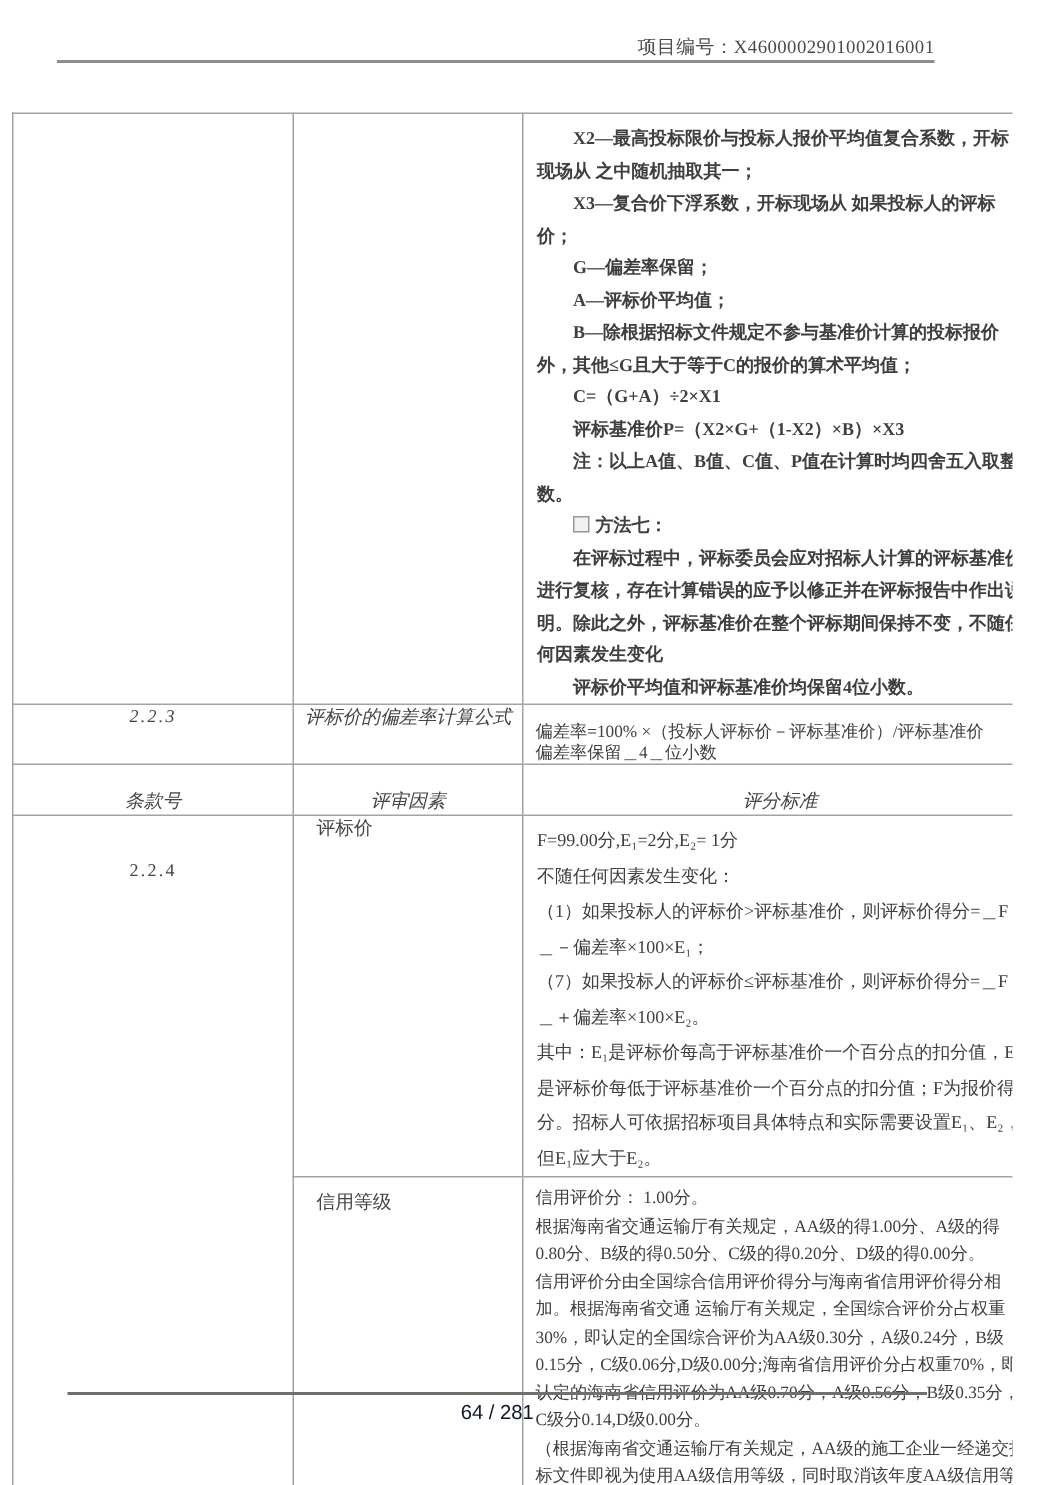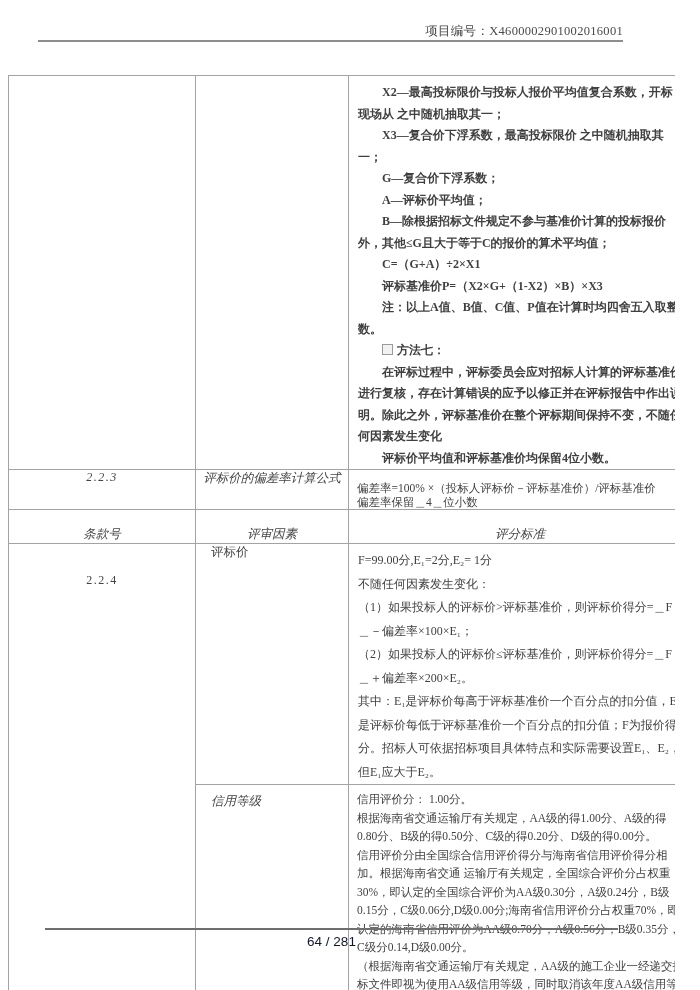--- a/index.html
+++ b/index.html
@@ -26,21 +26,21 @@
   tr.r-224a td{height:214px;}
   tr.r-224b td{height:233px;border-bottom:none;}
   .cell-cont{font-size:12px;line-height:21.5px;padding:6px 8px 0 9px;font-weight:bold;}
   .cell-cont .para{text-indent:2em;}
   .cell-223{font-size:11.5px;line-height:13.5px;padding:12px 4px 0 8px;}
   .clause{ text-align:center;font-size:12px;letter-spacing:1.5px;color:#454545;}
   td.v-mid{vertical-align:middle;}
   td.v-cen{vertical-align:middle;text-align:center;font-style:italic;}
   .clause-top{padding-top:6px;margin-top:23px;}
   .factor-lbl{font-size:12.5px;color:#454545;}
-  .factor-pad{padding:8px 4px 0 15px;font-style:italic;}
+  .factor-pad{padding:8px 4px 0 15px;}
   .head-lbl{font-size:12.5px;text-align:center;color:#454545;margin-top:16px;}
   .cell-224a{font-size:12px;line-height:23.5px;padding:5px 8px 0 9px;}
   .cell-224b{font-size:11.5px;line-height:18.5px;padding:5px 6px 0 8px;}
   .checkbox{
     display:inline-block;width:9px;height:9px;border:1px solid #9a9a9a;background:#f2f2f2;
     margin-right:4px;vertical-align:-1px;
   }
   
   .ftr-rule{position:absolute;top:928px;left:45px;right:57px;height:0;border-top:2px solid #6f6f6f;}
   .ftr-text{
@@ -63,22 +63,22 @@
         <col class="c3">
       </colgroup>
 
     <tbody>
         <tr class="r-cont">
       <td></td>
       <td></td>
       <td>
         <div class="cell-cont">
           <div class="para">X2—最高投标限价与投标人报价平均值复合系数，开标现场从 之中随机抽取其一；</div>
-          <div class="para">X3—复合价下浮系数，最高投标限价 之中随机抽取其一；</div>
-          <div class="para">G—复合价下浮系数；</div>
+          <div class="para">X3—复合价下浮系数，开标现场从 如果投标人的评标价；</div>
+          <div class="para">G—偏差率保留；</div>
           <div class="para">A—评标价平均值；</div>
           <div class="para">B—除根据招标文件规定不参与基准价计算的投标报价外，其他≤G且大于等于C的报价的算术平均值；</div>
           <div class="para">C=（G+A）÷2×X1</div>
           <div class="para">评标基准价P=（X2×G+（1-X2）×B）×X3</div>
           <div class="para">注：以上A值、B值、C值、P值在计算时均四舍五入取整数。</div>
           <div class="para">
             <span class="checkbox"></span><span>方法七：</span>
           </div>
           <div class="para">在评标过程中，评标委员会应对招标人计算的评标基准价进行复核，存在计算错误的应予以修正并在评标报告中作出说明。除此之外，评标基准价在整个评标期间保持不变，不随任何因素发生变化</div>
           <div class="para">评标价平均值和评标基准价均保留4位小数。</div>
@@ -118,21 +118,21 @@
         <div class="clause clause-top">2.2.4</div>
       </td>
       <td class="v-mid">
         <div class="factor-lbl" style="padding-left:15px;">评标价</div>
       </td>
       <td>
         <div class="cell-224a">
           <div>F=99.00分,E₁=2分,E₂= 1分</div>
           <div>不随任何因素发生变化：</div>
           <div>（1）如果投标人的评标价&gt;评标基准价，则评标价得分=＿F＿－偏差率×100×E₁；</div>
-          <div>（2）如果投标人的评标价≤评标基准价，则评标价得分=＿F＿＋偏差率×200×E₂。</div>
+          <div>（7）如果投标人的评标价≤评标基准价，则评标价得分=＿F＿＋偏差率×100×E₂。</div>
           <div>其中：E₁是评标价每高于评标基准价一个百分点的扣分值，E₂是评标价每低于评标基准价一个百分点的扣分值；F为报价得分。招标人可依据招标项目具体特点和实际需要设置E₁、E₂，但E₁应大于E₂。</div>
         </div>
       </td>
     </tr>
 
     <tr class="r-224b">
       <td>
         <div class="factor-lbl factor-pad">信用等级</div>
       </td>
       <td>

